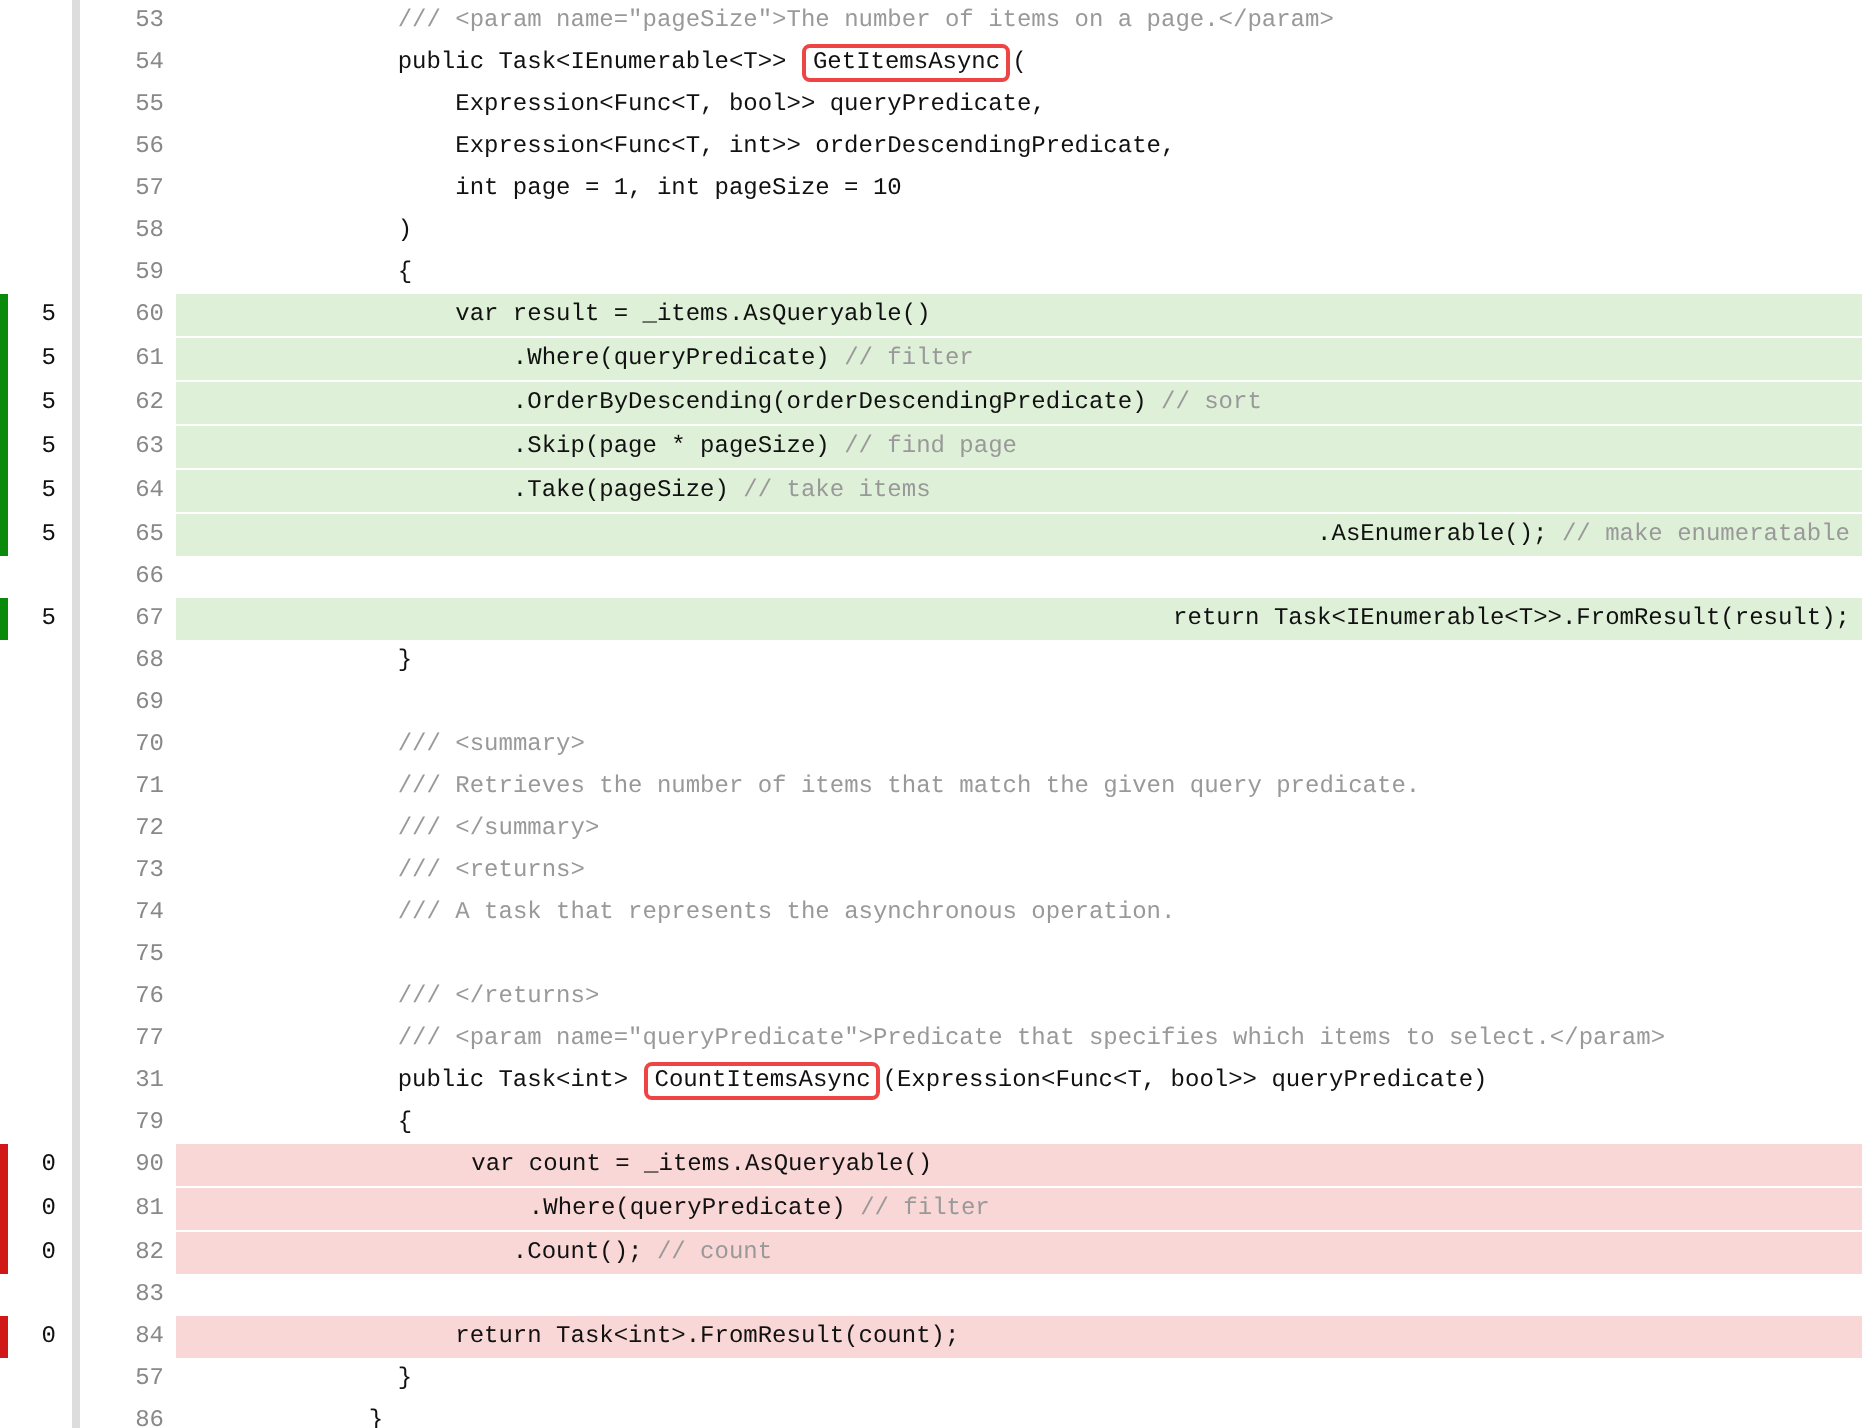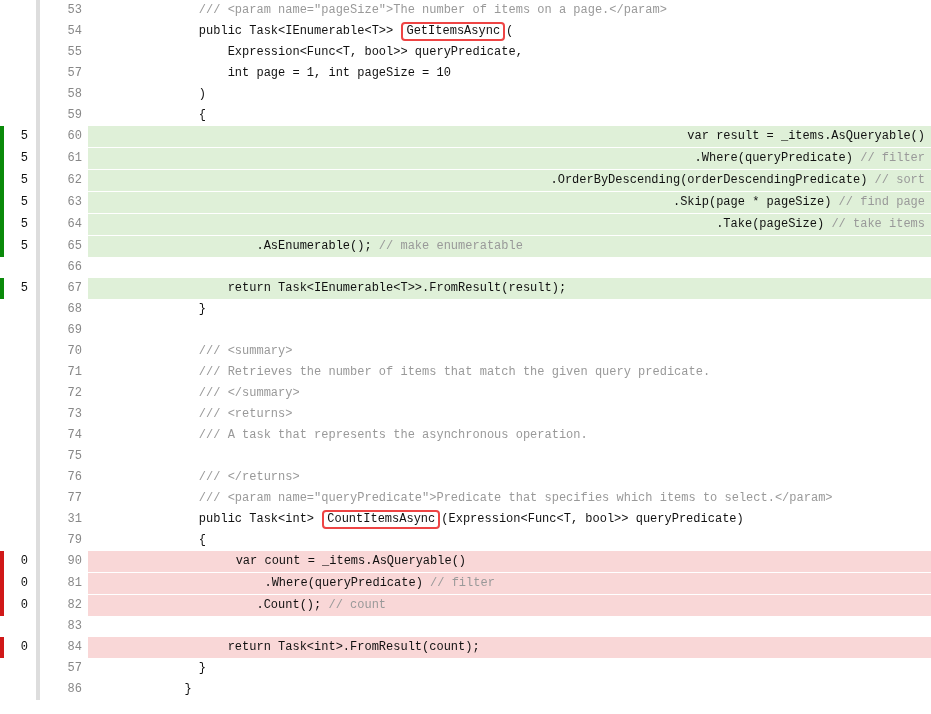--- a/index.html
+++ b/index.html
@@ -49,22 +49,22 @@
       padding-right: 6px;
       margin-left: 16px;
     }
     .code-cell {
       flex: 1;
       white-space: pre;
       padding-left: 10px;
       padding-right: 6px;
       color: #111;
     }
-    .code-cell.bg-green { background: #dff0d8; }
-    .code-cell.bg-green-sep { background: #dff0d8; border-bottom: 1px solid #fff; text-align: right; }
+    .code-cell.bg-green { background: #dff0d8; text-align: right; }
+    .code-cell.bg-green-sep { background: #dff0d8; border-bottom: 1px solid #fff; }
     .code-cell.bg-red { background: #f9d7d7; }
     .code-cell.bg-red-sep { background: #f9d7d7; border-bottom: 1px solid #fff; padding-left: 18px; }
     .comment { color: #999; }
     .hl-box {
       border: 2px solid #e44;
       border-radius: 4px;
       padding: 0px 3px 1px 3px;
       margin: 12px 1px;
     }
     .linkish {
@@ -93,20 +93,27 @@
       <div class="hit-bar"></div>
       <div class="hit-count"></div>
       <div class="gutter-bar"></div>
       <div class="line-number">55</div>
       <div class="code-cell">            <span>      Expression&lt;Func&lt;T, bool&gt;&gt; queryPredicate,</span></div>
     </div>
     <div class="line-row">
       <div class="hit-bar"></div>
       <div class="hit-count"></div>
       <div class="gutter-bar"></div>
+      <div class="line-number">56</div>
+      <div class="code-cell">            <span>      Expression&lt;Func&lt;T, int&gt;&gt; orderDescendingPredicate,</span></div>
+    </div>
+    <div class="line-row">
+      <div class="hit-bar"></div>
+      <div class="hit-count"></div>
+      <div class="gutter-bar"></div>
       <div class="line-number">57</div>
       <div class="code-cell">            <span>      int page = 1, int pageSize = 10</span></div>
     </div>
     <div class="line-row">
       <div class="hit-bar"></div>
       <div class="hit-count"></div>
       <div class="gutter-bar"></div>
       <div class="line-number">58</div>
       <div class="code-cell">            <span>  )</span></div>
     </div>

